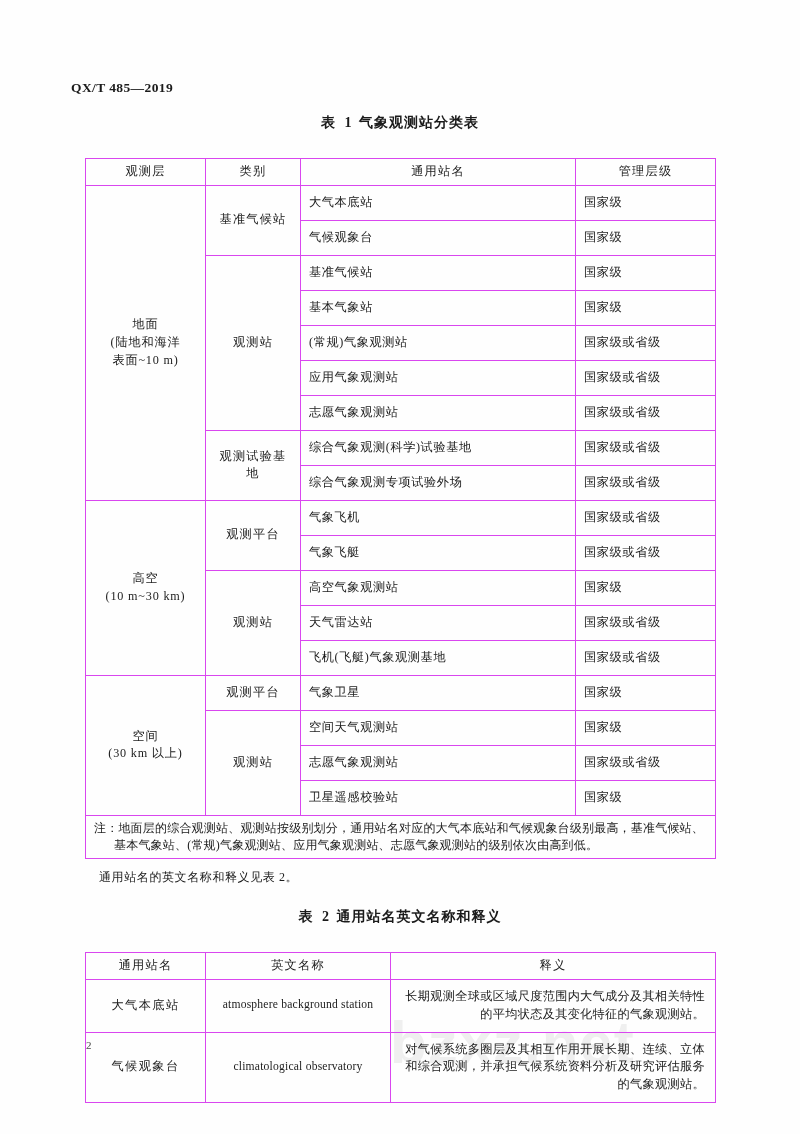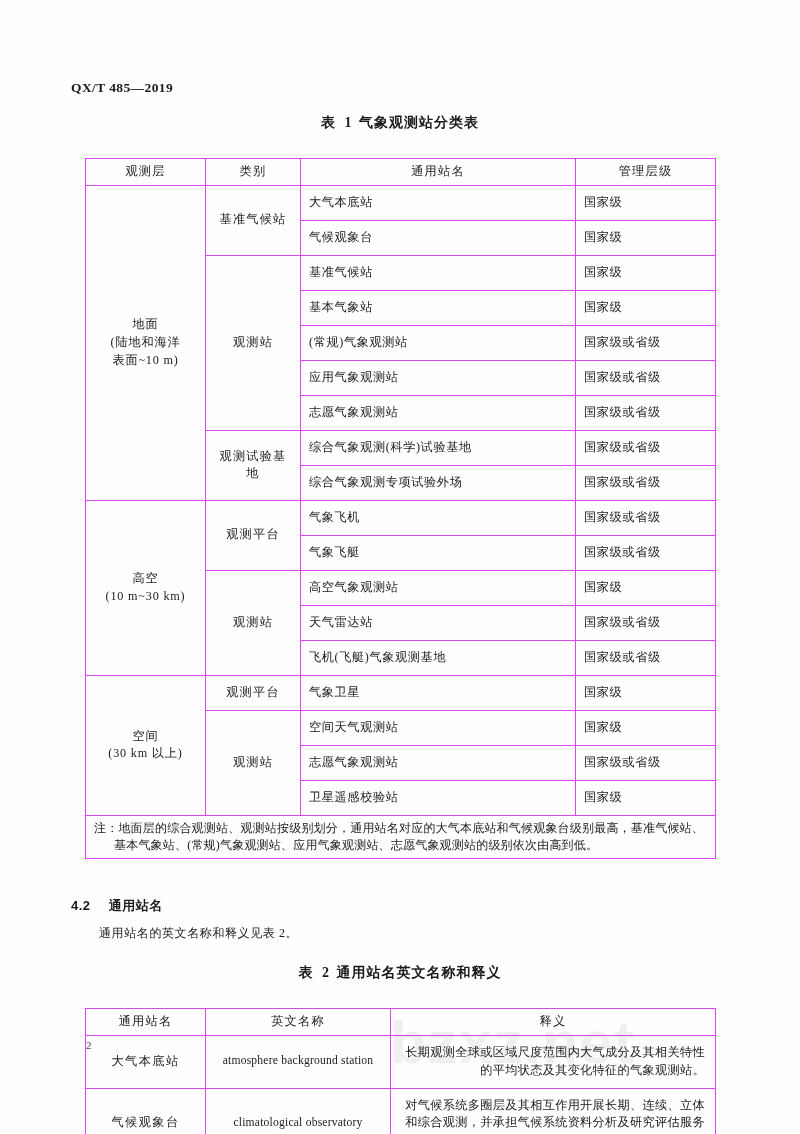--- a/index.html
+++ b/index.html
@@ -258,24 +258,20 @@
         <tr>
           <td class="note-cell" colspan="4">
             <span>注：地面层的综合观测站、观测站按级别划分，通用站名对应的大气本底站和气候观象台级别最高，基准气候站、</span>
             <span class="note-l2">基本气象站、(常规)气象观测站、应用气象观测站、志愿气象观测站的级别依次由高到低。</span>
           </td>
         </tr>
 
       </tbody>
     </table>
 
-    <div class="sec-heading">
-      <span class="sec-num">4.2</span>
-      <span>通用站名</span>
-    </div>
 
     <div class="sec-para">通用站名的英文名称和释义见表 2。</div>
 
     <div class="cap-gap-2"></div>
 
     <div class="table-caption">
       <span class="cap-num">表 2</span>
       <span>通用站名英文名称和释义</span>
     </div>
 

